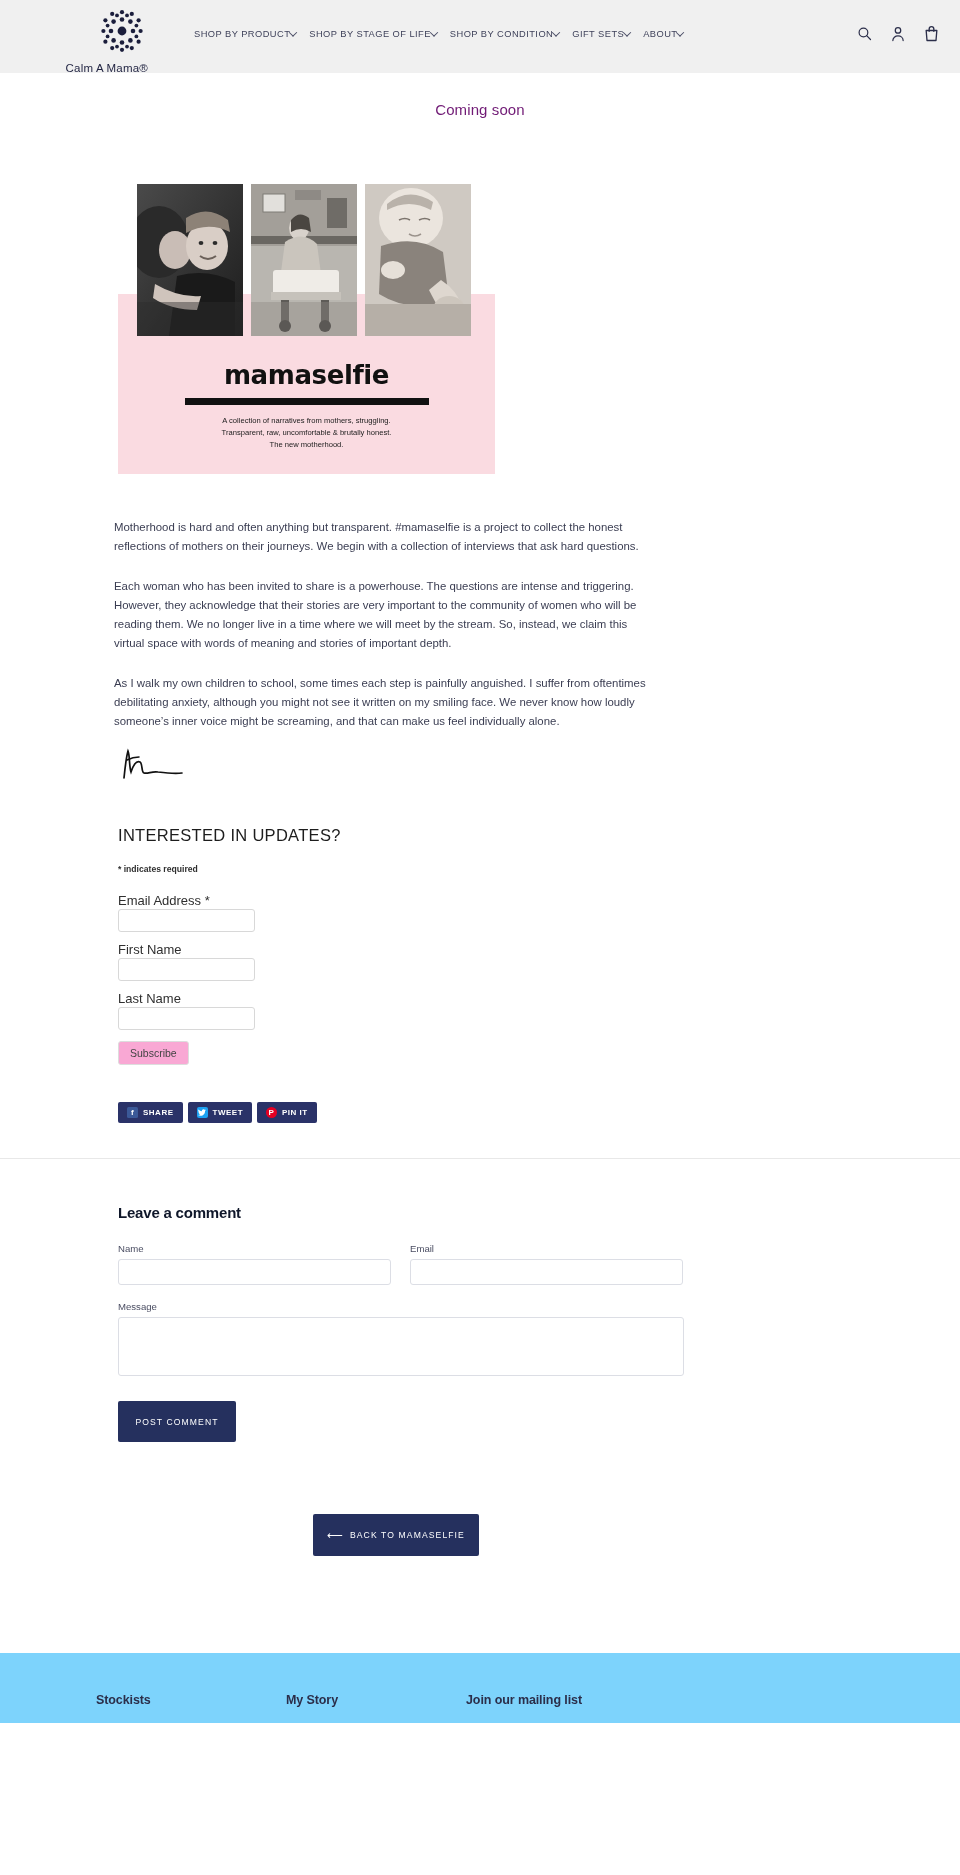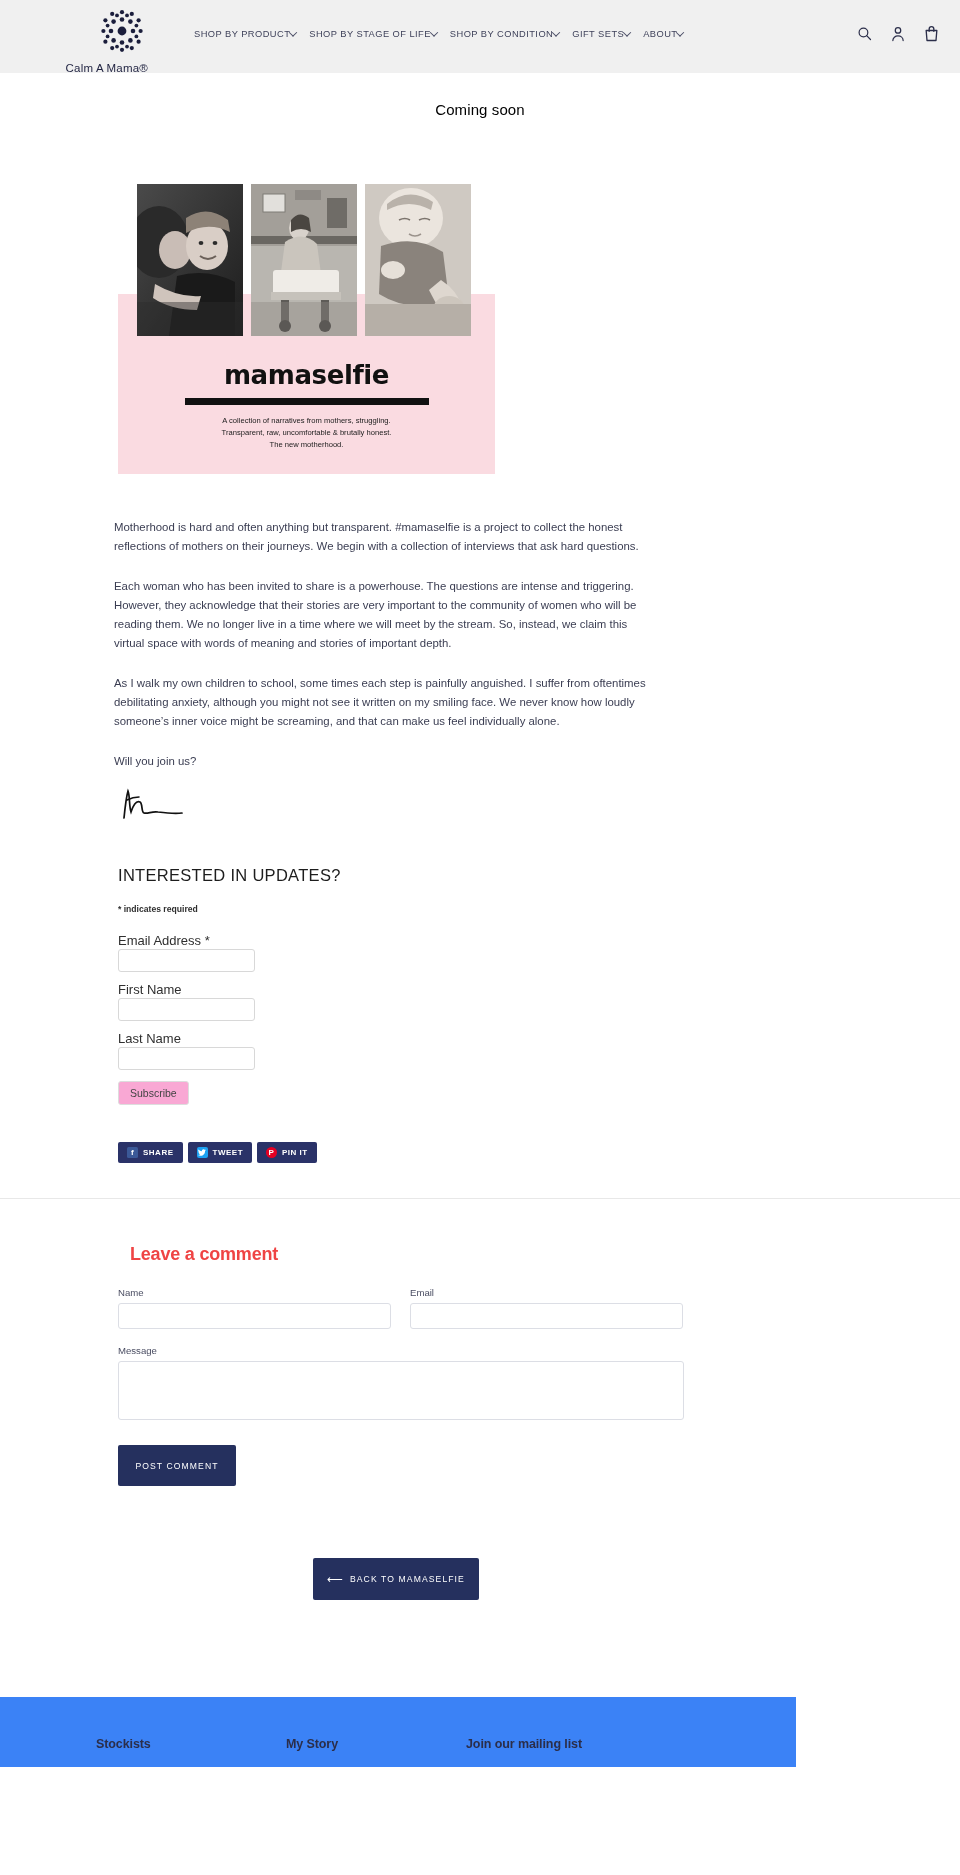--- a/index.html
+++ b/index.html
@@ -68,21 +68,21 @@
     top: 25px;
     display: flex;
     align-items: center;
     gap: 19px;
   }
   .hicon { cursor: pointer; line-height: 0; }
 
   
   .coming-soon {
     text-align: center;
-    color: #000000;
+    color: #701a75;
     font-size: 15px;
     padding-top: 28px;
     letter-spacing: .1px;
   }
 
   
   .article {
     width: 792px;
     padding: 0 0 0 0;
   }
@@ -238,24 +238,24 @@
   .divider {
     width: 960px;
     height: 1px;
     background: #e8e8e8;
     margin-top: 35px;
   }
 
   
   .comment-section { padding-left: 118px; padding-top: 45px; }
   .comment-title {
-    font-size: 18px;
-    color: #ef4444;
+    font-size: 15px;
+    color: #0f172a;
     font-weight: bold;
-    margin: 0 0 22px 12px;
+    margin: 0 0 22px 0;
     letter-spacing: -.2px;
     font-family: "Liberation Sans", sans-serif;
   }
   .c-row { display: flex; gap: 19px; }
   .c-field { width: 273px; }
   .c-label {
     display: block;
     font-size: 9.6px;
     color: #4b4e63;
     margin-bottom: 5px;
@@ -318,22 +318,22 @@
     align-items: center;
     justify-content: center;
     text-align: center;
     font-family: "Liberation Sans", sans-serif;
   }
   .back-arrow { margin-right: 6px; font-size: 11px; }
 
   
   .footer {
     margin-top: 97px;
-    width: 796px;
-    background: #3b82f6;
+    width: 960px;
+    background: #7dd3fc;
     padding: 40px 0 0 0;
     min-height: 70px;
   }
   .footer-cols {
     display: flex;
     padding-left: 96px;
     gap: 0;
   }
   .f-col { }
   .f-col.c1 { width: 190px; }
@@ -509,21 +509,20 @@
         <div>Transparent, raw, uncomfortable &amp; brutally honest.</div>
         <div>The new motherhood.</div>
       </div>
     </div>
   </div>
 
   <div class="article-body">
     <p>Motherhood is hard and often anything but transparent. #mamaselfie is a project to collect the honest reflections of mothers on their journeys.  We begin with a collection of interviews that ask hard questions.</p>
     <p>Each woman who has been invited to share is a powerhouse.  The questions are intense and triggering. However, they acknowledge that their stories are very important to the community of women who will be reading them. We no longer live in a time where we will meet by the stream.  So, instead, we claim  this virtual space with words of meaning and stories of important depth.</p>
     <p>As I walk my own children to school, some times each step is painfully anguished.  I suffer from oftentimes debilitating anxiety, although you might not see it written on my smiling face.  We never know how loudly someone’s inner voice might be screaming, and that can make us feel individually alone.</p>
-    <p>Will you join us?</p>
   </div>
 
   <div class="signature">
     <svg width="70" height="36" viewBox="0 0 70 36">
       <path d="M6 32 C7 22 8 12 10 5 C12 10 11 20 13 26 C15 20 18 14 22 16 C25 18 23 26 26 27 C30 28 34 25 40 26 C48 27 56 28 64 27" fill="none" stroke="#111" stroke-width="1.7" stroke-linecap="round"></path>
       <path d="M9 14 C13 12 17 11 21 11" fill="none" stroke="#111" stroke-width="1.5" stroke-linecap="round"></path>
     </svg>
   </div>
 
   <section class="mc-section">

